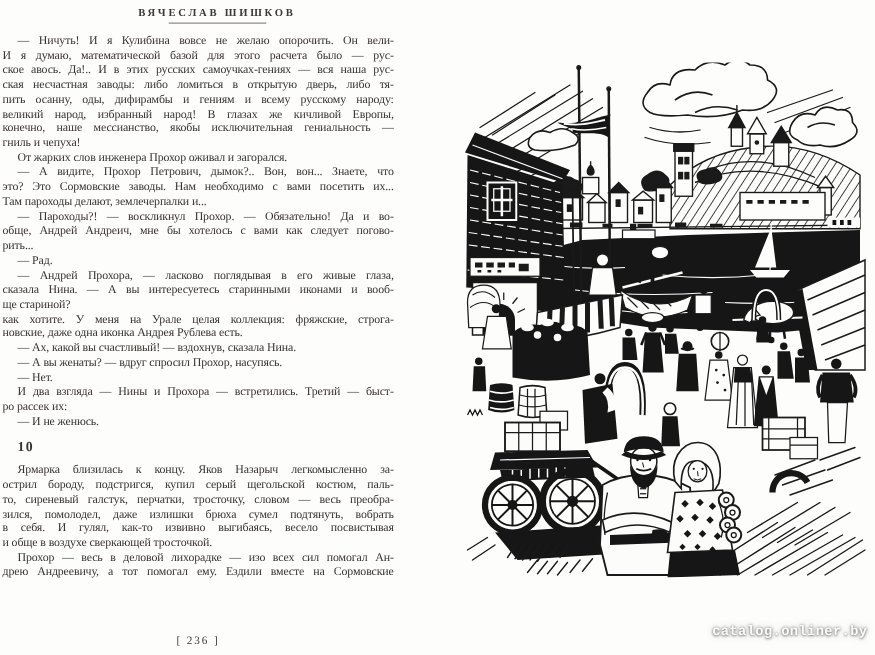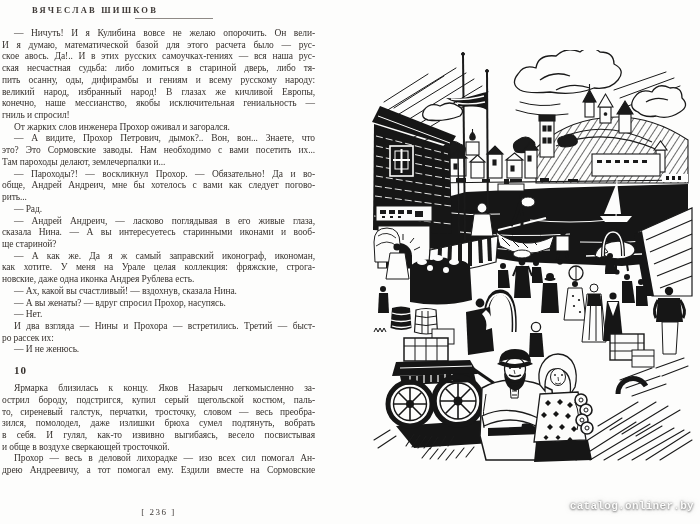--- a/index.html
+++ b/index.html
@@ -5,21 +5,21 @@
   html,body{margin:0;padding:0;}
   body{
     width:700px;height:524px;position:relative;overflow:hidden;
     background:#fdfdfc;
     font-family:"Liberation Serif", serif;
   }
   .scan{position:absolute;inset:0;background:#fdfdfc;}
   
   .left-page{position:absolute;left:2px;top:5px;width:313px;color:#34302e;}
   .running-header{
-    text-align:left;font-weight:bold;font-size:8.5px;line-height:10px;
+    text-align:center;font-weight:bold;font-size:8.5px;line-height:10px;
     letter-spacing:2.2px;color:#3e3936;padding-left:30px;white-space:nowrap;
   }
   .header-rule{width:78px;height:1px;background:#8f8a86;margin:3px auto 0;transform:translateX(15px);}
   .body-text{margin-top:9px;font-size:9.5px;line-height:11.72px;letter-spacing:-0.1px;color:#38332f;}
   .line{text-align:justify;text-align-last:justify;min-height:11.72px;}
   .line.first{text-indent:12px;}
   .line.end{text-align-last:left;}
   .section-heading{
     text-align:left;font-weight:bold;font-size:11px;line-height:12px;
     margin:7.5px 0 7.5px;transform:translateX(12px);letter-spacing:1px;
@@ -43,49 +43,48 @@
 <div class="scan">
 
   <div class="left-page">
     <div class="running-header">ВЯЧЕСЛАВ ШИШКОВ</div>
     <div class="header-rule"></div>
     <div class="body-text">
         <div>
           <div class="line first">— Ничуть! И я Кулибина вовсе не желаю опорочить. Он вели-</div>
           <div class="line">И я думаю, математической базой для этого расчета было — рус-</div>
           <div class="line">ское авось. Да!.. И в этих русских самоучках-гениях — вся наша рус-</div>
-          <div class="line">ская несчастная судьба: либо ломиться в стариной дверь, либо тя-</div>
+          <div class="line">ская несчастная заводы: либо ломиться в открытую дверь, либо тя-</div>
           <div class="line">пить осанну, оды, дифирамбы и гениям и всему русскому народу:</div>
           <div class="line">великий народ, избранный народ! В глазах же кичливой Европы,</div>
           <div class="line">конечно, наше мессианство, якобы исключительная гениальность —</div>
-          <div class="line end">гниль и спросил!</div>
+          <div class="line end">гниль и чепуха!</div>
         </div>
         <div>
           <div class="line first end">От жарких слов инженера Прохор оживал и загорался.</div>
         </div>
         <div>
           <div class="line first">— А видите, Прохор Петрович, дымок?.. Вон, вон... Знаете, что</div>
           <div class="line">это? Это Сормовские заводы. Нам необходимо с вами посетить их...</div>
           <div class="line end">Там пароходы делают, землечерпалки и...</div>
         </div>
         <div>
           <div class="line first">— Пароходы?! — воскликнул Прохор. — Обязательно! Да и во-</div>
           <div class="line">обще, Андрей Андреич, мне бы хотелось с вами как следует погово-</div>
           <div class="line end">рить...</div>
         </div>
         <div>
           <div class="line first end">— Рад.</div>
         </div>
         <div>
-          <div class="line first">— Андрей Андреич, — ласково поглядывая в его живые глаза,</div>
+          <div class="line first">— Андрей Прохора, — ласково поглядывая в его живые глаза,</div>
           <div class="line">сказала Нина. — А вы интересуетесь старинными иконами и вооб-</div>
           <div class="line end">ще стариной?</div>
         </div>
         <div>
-          <div class="line first">— А как же. Да я ж самый заправский иконограф, икономан,</div>
           <div class="line">как хотите. У меня на Урале целая коллекция: фряжские, строга-</div>
           <div class="line end">новские, даже одна иконка Андрея Рублева есть.</div>
         </div>
         <div>
           <div class="line first end">— Ах, какой вы счастливый! — вздохнув, сказала Нина.</div>
         </div>
         <div>
           <div class="line first end">— А вы женаты? — вдруг спросил Прохор, насупясь.</div>
         </div>
         <div>

